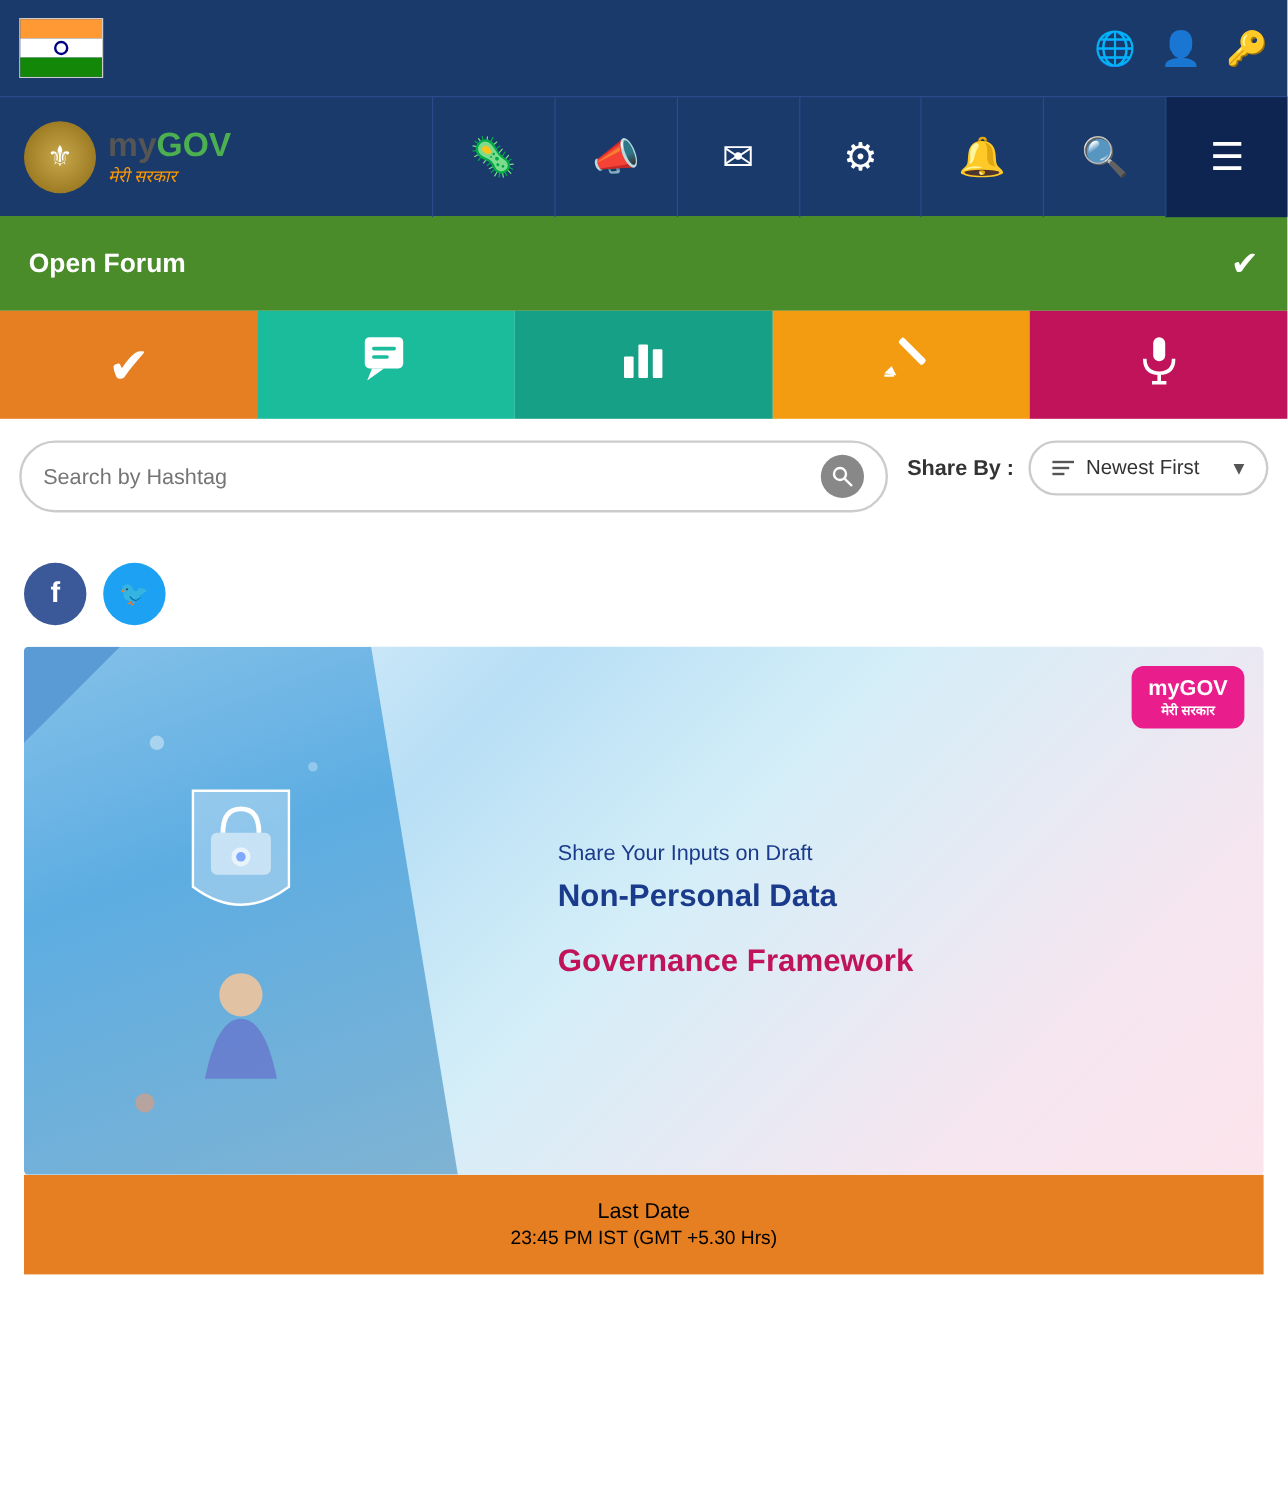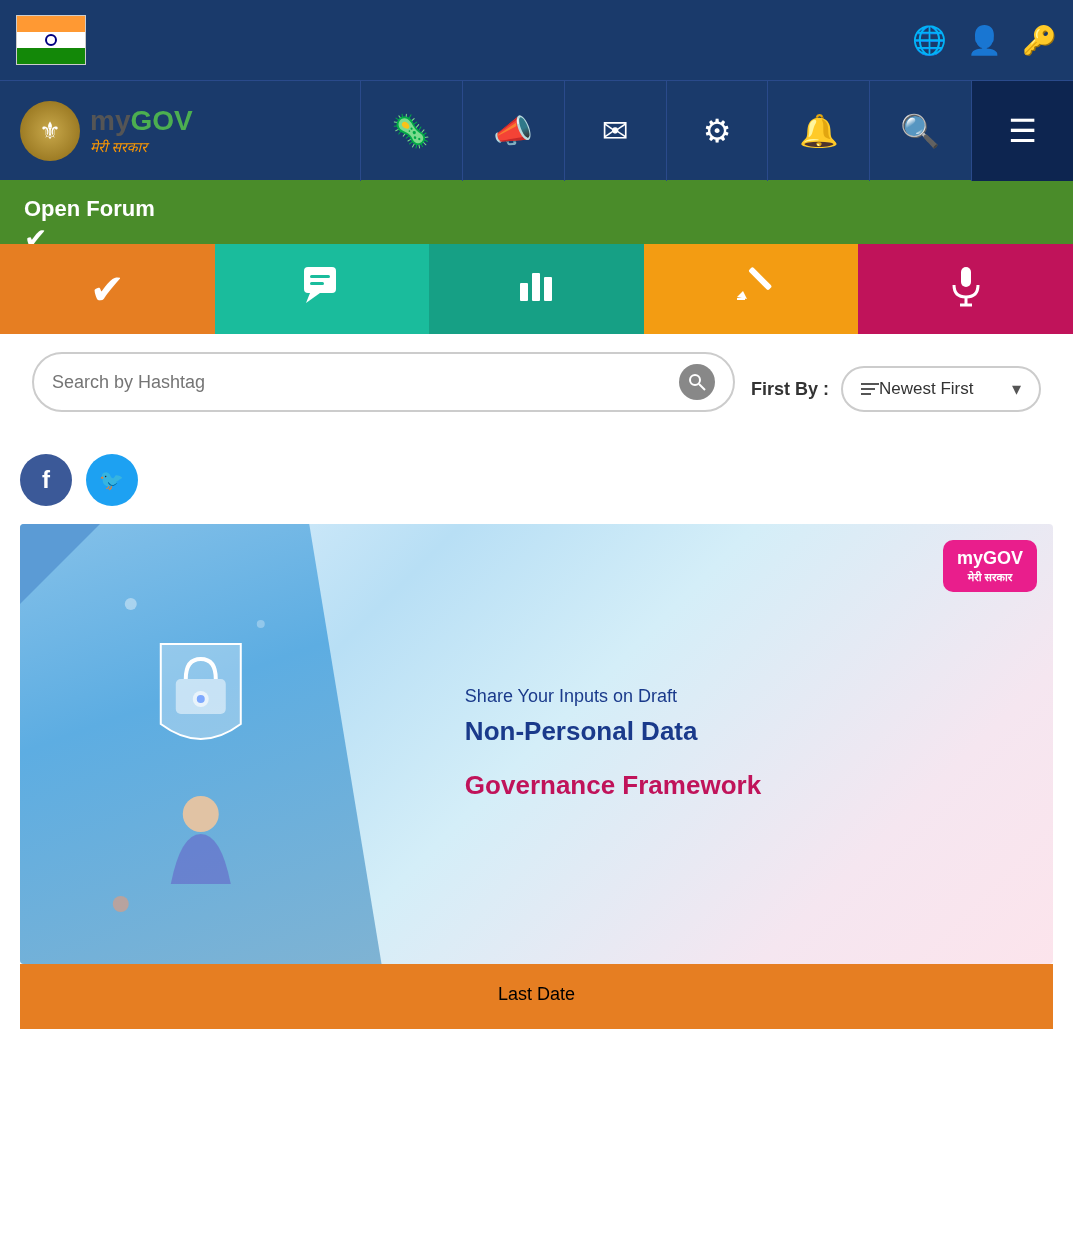--- a/index.html
+++ b/index.html
@@ -93,24 +93,24 @@
       font-size: 32px;
     }
     .nav-icon-item:last-child {
       background: #0d2550;
     }
 
     
     .open-forum-bar {
       background: #4a8c2a;
       display: flex;
+      align-items: center;
       justify-content: space-between;
       padding: 16px 24px;
-      height: 64px;
-      flex-direction: column;
+      height: 79px;
     }
     .open-forum-text {
       color: #fff;
       font-size: 22px;
       font-weight: bold;
     }
     .forum-chevron {
       color: #fff;
       font-size: 28px;
     }
@@ -131,22 +131,22 @@
     }
     .tab-orange { background: #e67e22; }
     .tab-teal { background: #1abc9c; }
     .tab-dark-teal { background: #16a085; }
     .tab-gold { background: #f39c12; }
     .tab-crimson { background: #c0135a; }
 
     
     .search-sort-bar {
       display: flex;
-      align-items: flex-end;
-      padding: 18px 32px;
+      align-items: flex-start;
+      padding: 18px 16px;
       gap: 16px;
       background: #fff;
     }
     .search-box {
       flex: 1;
       display: flex;
       align-items: center;
       border: 2px solid #ccc;
       border-radius: 30px;
       padding: 10px 18px;
@@ -180,20 +180,21 @@
       font-size: 18px;
       color: #333;
       font-weight: bold;
     }
     .sort-dropdown {
       display: flex;
       align-items: center;
       border: 2px solid #ccc;
       border-radius: 30px;
       padding: 10px 18px;
+      gap: 10px;
       cursor: pointer;
       background: #fff;
       min-width: 200px;
     }
     .sort-dropdown-text {
       font-size: 17px;
       color: #333;
       flex: 1;
     }
     .lines-icon {
@@ -403,21 +404,21 @@
   <div class="search-box">
     <input class="search-input" type="text" placeholder="Search by Hashtag" style="">
     <div class="search-icon-circle">
       <svg width="18" height="18" viewBox="0 0 18 18" fill="none">
         <circle cx="7" cy="7" r="5" stroke="white" stroke-width="2"></circle>
         <line x1="11" y1="11" x2="17" y2="17" stroke="white" stroke-width="2"></line>
       </svg>
     </div>
   </div>
   <div class="sort-section">
-    <span class="sort-label">First By :</span>
+    <span class="sort-label">Share By :</span>
     <div class="sort-dropdown">
       <div class="lines-icon">
         <div class="line"></div>
         <div class="line"></div>
         <div class="line"></div>
       </div>
       <span class="sort-dropdown-text">Newest First</span>
       <span style="font-size:18px;color:#555;">▾</span>
     </div>
   </div>
@@ -465,14 +466,15 @@
     <div style="position:absolute;top:16px;right:16px;background:#e91e8c;color:#fff;padding:8px 14px;border-radius:10px;font-size:16px;font-weight:bold;text-align:center;">
       <div style="font-size:18px;font-weight:bold;color:#fff;">myGOV</div>
       <div style="font-size:11px;color:#fff;">मेरी सरकार</div>
     </div>
 
     <div style="position:absolute;top:0;left:0;width:0;height:0;border-left:80px solid #5b9bd5;border-bottom:80px solid transparent;"></div>
   </div>
 
   <div class="last-date-bar">
     <div class="last-date-label">Last Date</div>
+    <div class="last-date-time">23:45 PM IST (GMT +5.30 Hrs)</div>
   </div>
 </div>
 
 </body></html>

